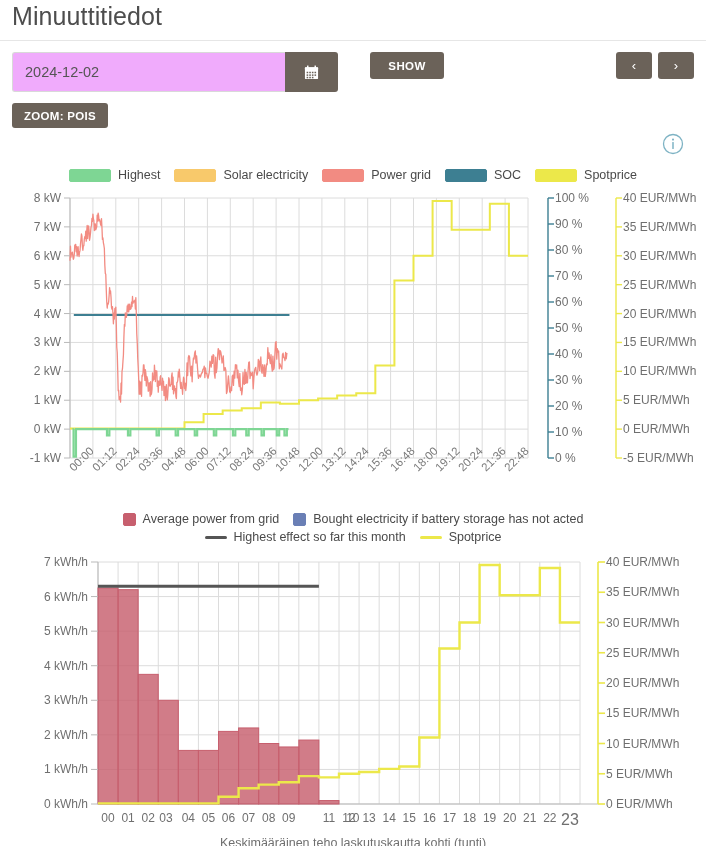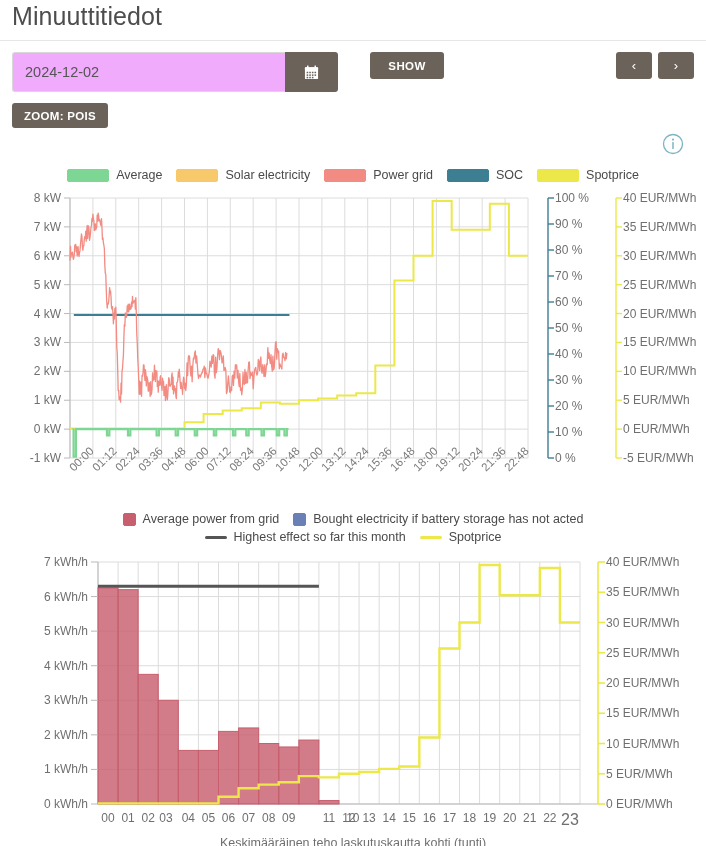--- a/index.html
+++ b/index.html
@@ -153,21 +153,21 @@
       <circle cx="11" cy="11" r="9.5" fill="none" stroke="#7eb3c4" stroke-width="1.3"></circle>
       <circle cx="11" cy="6.6" r="1.05" fill="#7eb3c4"></circle>
       <rect x="10.25" y="9" width="1.5" height="7" rx="0.6" fill="#7eb3c4"></rect>
     </svg>
   </span>
 
   <div class="chart-wrap" id="chart1" style="top:168px; width:706px; height:340px;">
     <div class="legend" id="legend1" style="top:0;">
         <div class="legend-item">
           <span class="lg-box" style="background: rgb(126, 214, 148); border: 1px solid rgb(126, 214, 148);"></span>
-          <span class="lg-label">Average</span>
+          <span class="lg-label">Highest</span>
         </div>
         <div class="legend-item">
           <span class="lg-box" style="background: rgb(248, 201, 107); border: 1px solid rgb(248, 201, 107);"></span>
           <span class="lg-label">Solar electricity</span>
         </div>
         <div class="legend-item">
           <span class="lg-box" style="background: rgb(242, 139, 130); border: 1px solid rgb(242, 139, 130);"></span>
           <span class="lg-label">Power grid</span>
         </div>
         <div class="legend-item">

